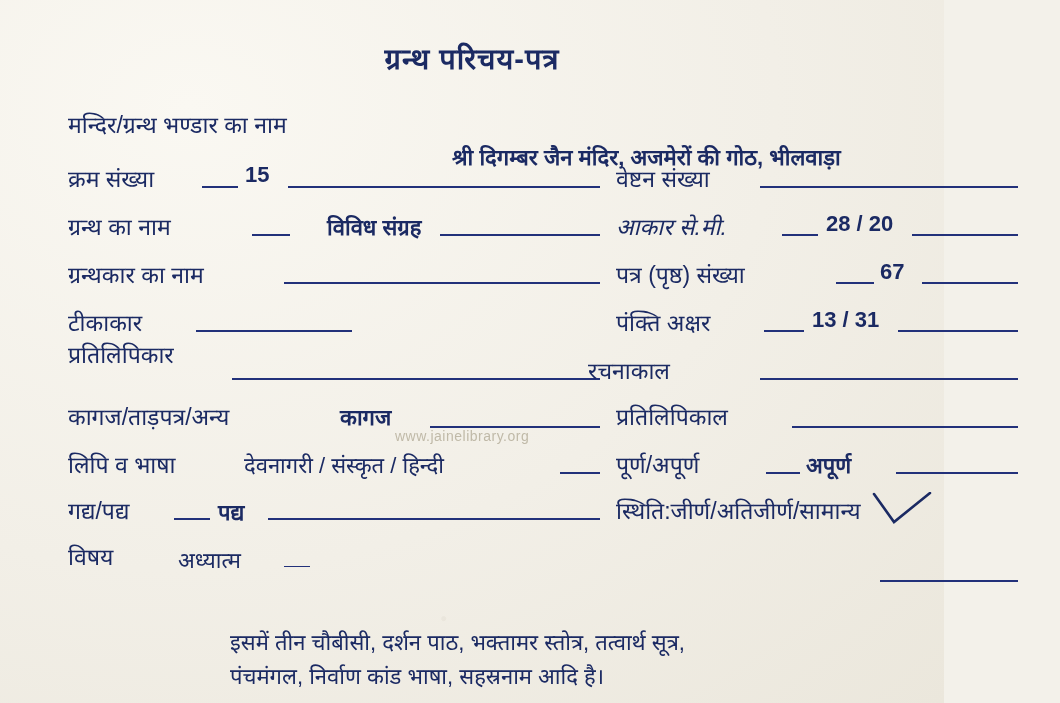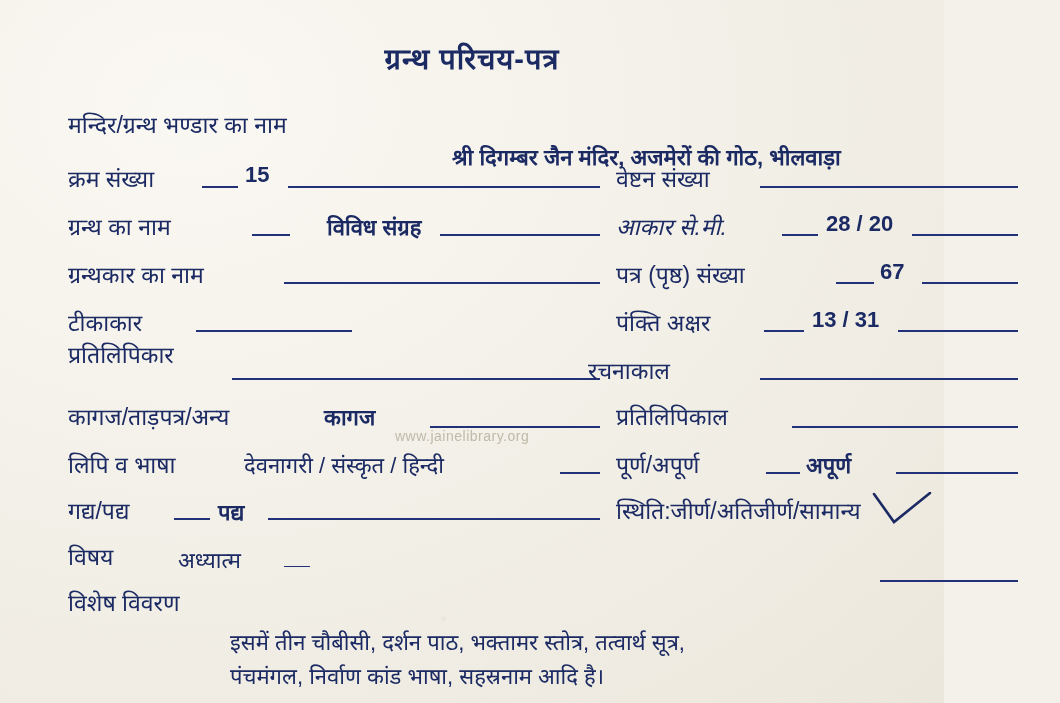--- a/index.html
+++ b/index.html
@@ -121,21 +121,21 @@
   <div class="abs val" style="left:812px; top:307px;">13 / 31</div>
   <div class="abs rule" style="left:764px; top:330px; width:40px;"></div>
   <div class="abs rule" style="left:898px; top:330px; width:120px;"></div>
 
   <div class="abs lbl" style="left:68px; top:338px;">प्रतिलिपिकार</div>
   <div class="abs rule" style="left:232px; top:378px; width:368px;"></div>
   <div class="abs lbl" style="left:588px; top:354px;">रचनाकाल</div>
   <div class="abs rule" style="left:760px; top:378px; width:258px;"></div>
 
   <div class="abs lbl" style="left:68px; top:400px;">कागज/ताड़पत्र/अन्य</div>
-  <div class="abs val" style="left:324px; top:401px;">कागज</div>
+  <div class="abs val" style="left:340px; top:401px;">कागज</div>
   <div class="abs rule" style="left:430px; top:426px; width:170px;"></div>
   <div class="abs lbl" style="left:616px; top:400px;">प्रतिलिपिकाल</div>
   <div class="abs rule" style="left:792px; top:426px; width:226px;"></div>
 
   <div class="abs watermark">www.jainelibrary.org</div>
 
   <div class="abs lbl" style="left:68px; top:448px;">लिपि व भाषा</div>
   <div class="abs val light" style="left:244px; top:449px;">देवनागरी / संस्कृत / हिन्दी</div>
   <div class="abs rule" style="left:560px; top:472px; width:40px;"></div>
   <div class="abs lbl" style="left:616px; top:448px;">पूर्ण/अपूर्ण</div>
@@ -150,18 +150,17 @@
   <div class="abs lbl" style="left:616px; top:494px;">स्थिति:जीर्ण/अतिजीर्ण/सामान्य</div>
 
   <svg class="abs tick" viewBox="0 0 60 34">
     <path d="M2 2 L22 30 L58 1" fill="none" stroke="#1b2a63" stroke-width="2.6" stroke-linecap="round"></path>
   </svg>
 
   <div class="abs lbl" style="left:68px; top:540px;">विषय</div>
   <div class="abs val light" style="left:178px; top:544px;">अध्यात्म</div>
   <div class="abs rule thin" style="left:284px; top:566px; width:26px;"></div>
 
-  <div class="abs lbl" style="left:68px; top:586px;">विशेष विवरण</div>
   <div class="abs rule" style="left:880px; top:580px; width:138px;"></div>
   <div class="abs note" style="left:230px; top:626px;">इसमें तीन चौबीसी, दर्शन पाठ, भक्तामर स्तोत्र, तत्वार्थ सूत्र,</div>
   <div class="abs note" style="left:230px; top:660px;">पंचमंगल, निर्वाण कांड भाषा, सहस्रनाम आदि है।</div>
 
 </div>
 
 </body></html>

